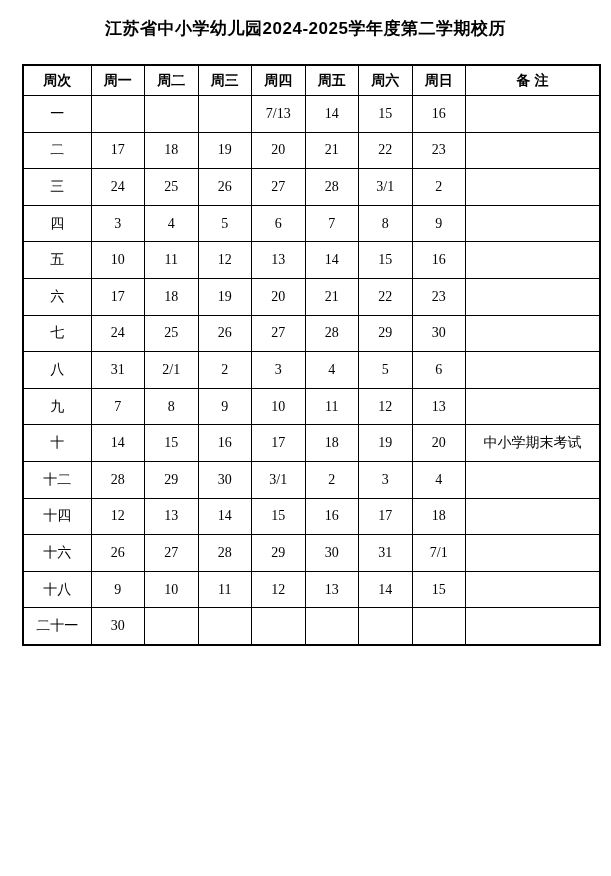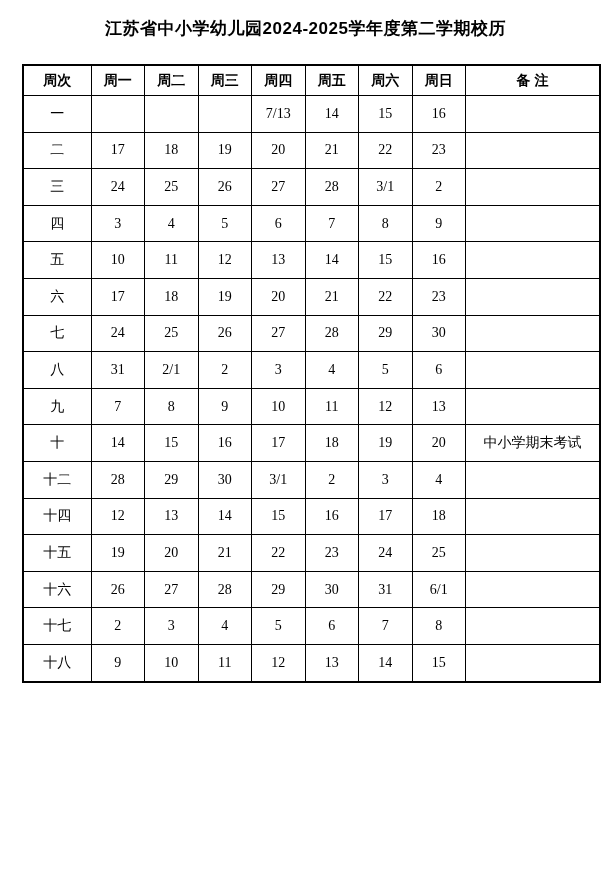--- a/index.html
+++ b/index.html
@@ -222,59 +222,48 @@
           <td>12</td>
           <td>13</td>
           <td>14</td>
           <td>15</td>
           <td>16</td>
           <td>17</td>
           <td>18</td>
           <td class="remark-col"></td>
         </tr>
         <tr>
-          <td class="week-col">十五</td>
-          <td>19</td>
-          <td>20</td>
-          <td>21</td>
-          <td>22</td>
-          <td>23</td>
-          <td>24</td>
-          <td>25</td>
-          <td class="remark-col"></td>
-        </tr>
-        <tr>
           <td class="week-col">十六</td>
           <td>26</td>
           <td>27</td>
           <td>28</td>
           <td>29</td>
           <td>30</td>
           <td>31</td>
-          <td>6/1</td>
-          <td class="remark-col"></td>
-        </tr>
-        <tr>
-          <td class="week-col">十七</td>
-          <td>2</td>
-          <td>3</td>
-          <td>4</td>
-          <td>5</td>
-          <td>6</td>
-          <td>7</td>
-          <td>8</td>
+          <td>7/1</td>
           <td class="remark-col"></td>
         </tr>
         <tr>
           <td class="week-col">十八</td>
           <td>9</td>
           <td>10</td>
           <td>11</td>
           <td>12</td>
           <td>13</td>
           <td>14</td>
           <td>15</td>
           <td class="remark-col"></td>
         </tr>
+        <tr>
+          <td class="week-col">二十一</td>
+          <td>30</td>
+          <td></td>
+          <td></td>
+          <td></td>
+          <td></td>
+          <td></td>
+          <td></td>
+          <td class="remark-col"></td>
+        </tr>
       </tbody>
   </table>
 
 </div>
 
 </body></html>

